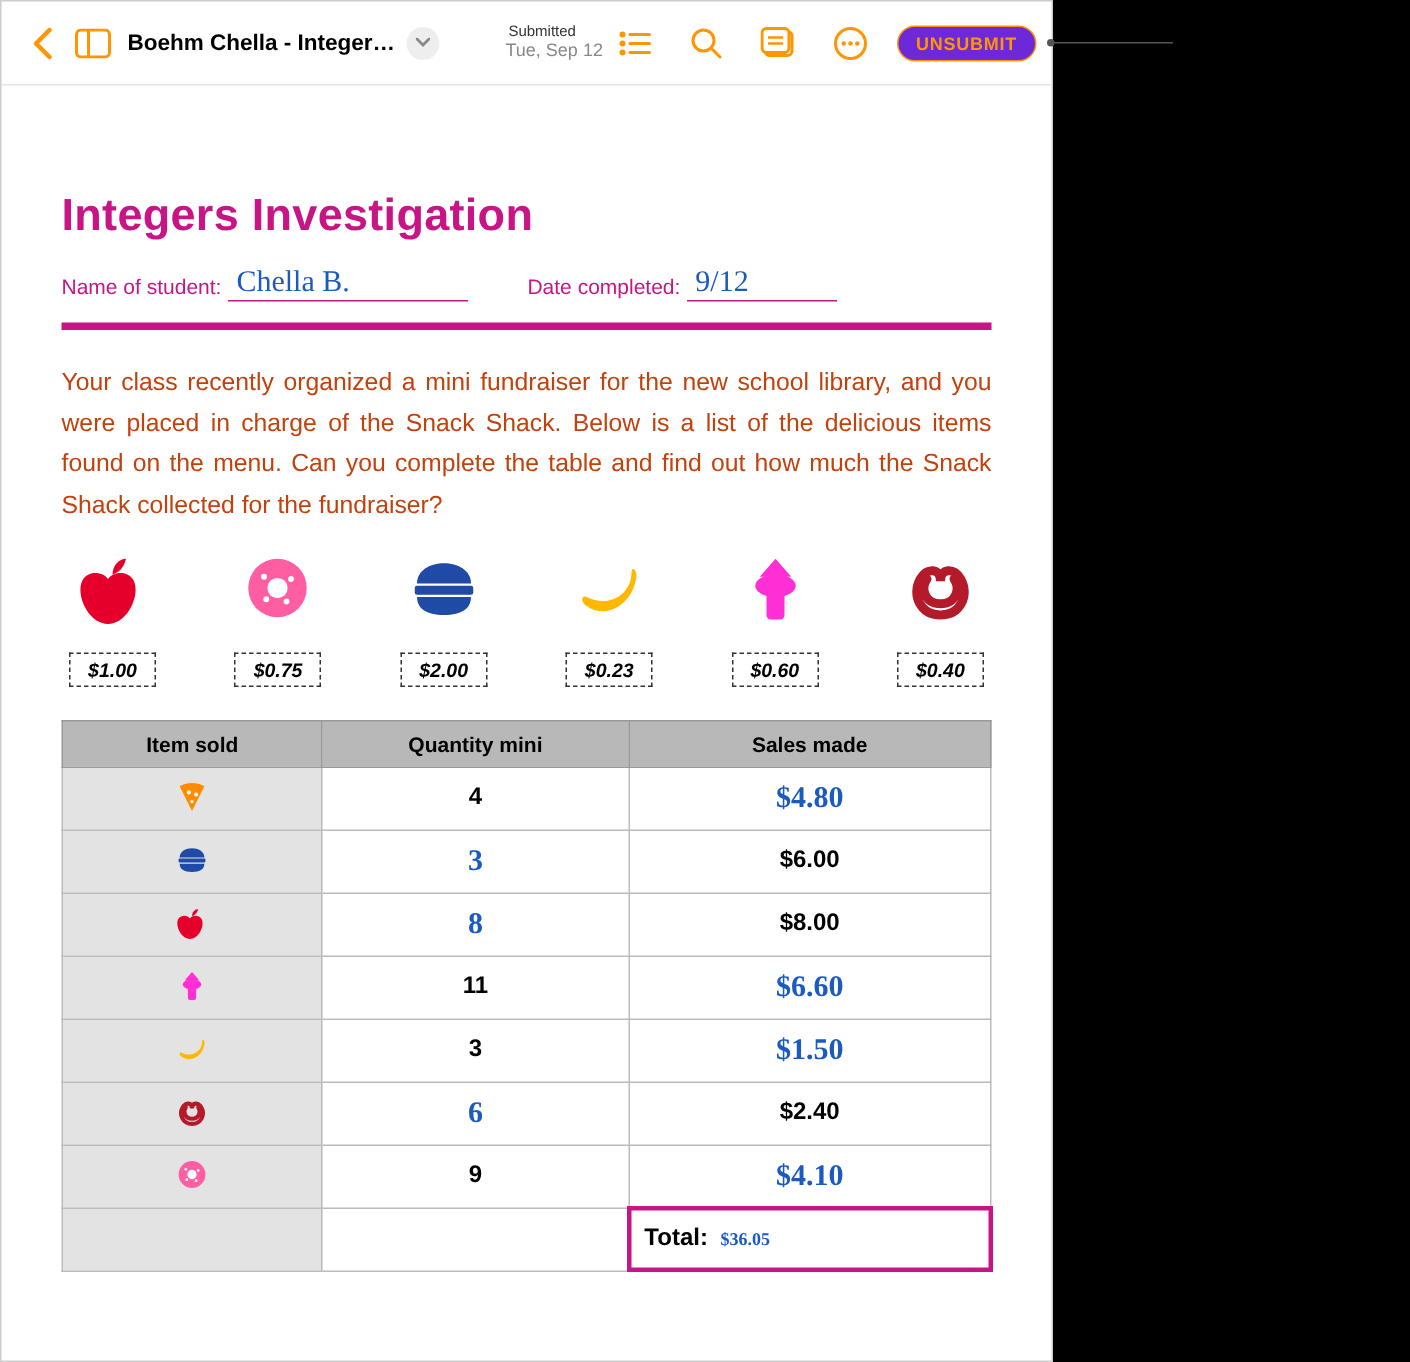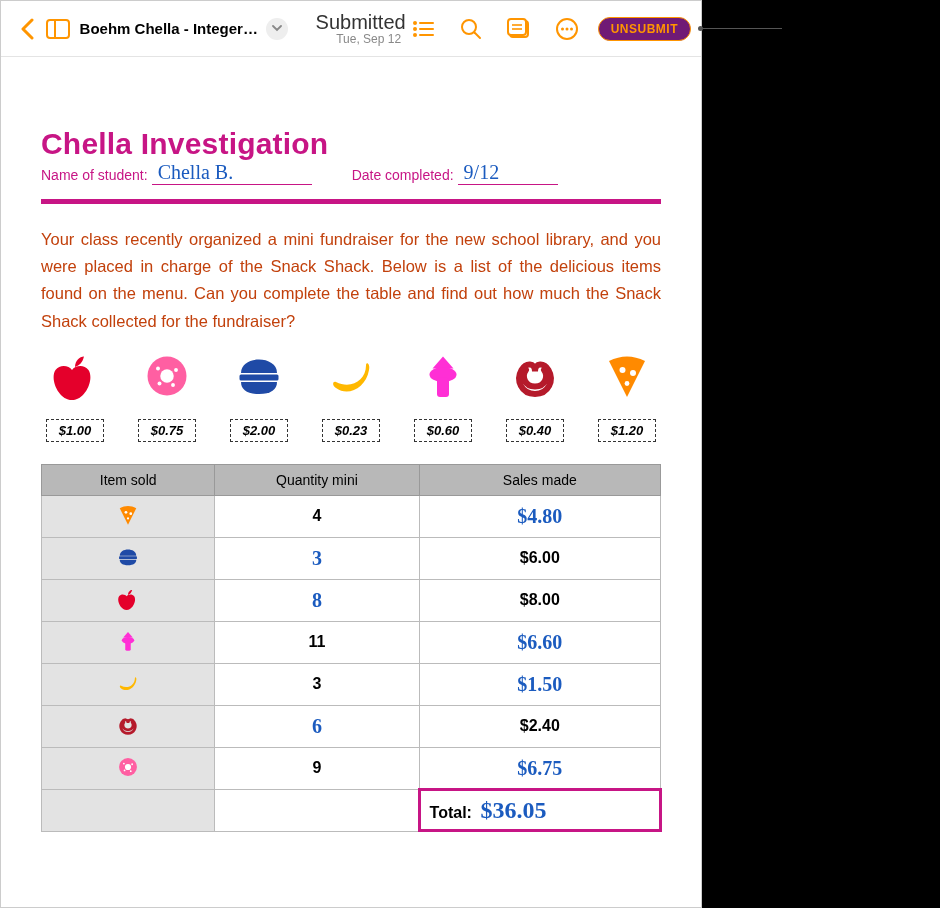--- a/index.html
+++ b/index.html
@@ -57,32 +57,32 @@
     align-items: center;
     justify-content: center;
     margin-left: 6px;
     cursor: pointer;
   }
   .status-block {
     margin-left: 28px;
     text-align: center;
     line-height: 1.1;
   }
-  .status-l1 { font-size: 20px; color: #333; }
+  .status-l1 { font-size: 10px; color: #333; }
   .status-l2 { font-size: 12px; color: #888; margin-left: 16px; }
   .tb-spacer { flex: 1; }
   .tb-right {
     display: flex;
     align-items: center;
     gap: 14px;
   }
   .unsubmit-btn {
     border: 1.5px solid #ff9500;
     color: #ff9500;
-    background: #701a75;
+    background: #6d28d9;
     font-size: 12px;
     letter-spacing: 0.5px;
     font-weight: 600;
     padding: 4px 12px;
     border-radius: 14px;
     cursor: pointer;
   }
   
   .pointer-line {
     position: absolute;
@@ -108,20 +108,21 @@
     letter-spacing: 0.2px;
   }
   .hand {
     font-family: "Comic Sans MS", "Segoe Script", cursive;
     color: #1b5bbf;
     font-size: 20px;
   }
   .info-row {
     display: flex;
     gap: 40px;
+    margin-top: 16px;
     font-size: 14px;
     color: #c71585;
   }
   .info-field {
     display: flex;
     align-items: flex-end;
   }
   .info-label { white-space: nowrap; padding-bottom: 2px; }
   .info-line {
     border-bottom: 1.5px solid #c71585;
@@ -167,21 +168,21 @@
     font-style: italic;
   }
   .sales-table {
     width: 100%;
     border-collapse: collapse;
     margin-top: 22px;
   }
   .sales-table th {
     background: #b8b8b8;
     font-size: 14px;
-    font-weight: 400;
+    font-weight: 700;
     padding: 7px 4px;
     border: 1px solid #999;
   }
   .sales-table td {
     border: 1px solid #bbb;
     text-align: center;
     height: 42px;
     font-size: 16px;
     vertical-align: middle;
   }
@@ -189,21 +190,21 @@
   .td-qty { width: 33%; font-weight:700; }
   .td-sales { width: 39%; font-weight:700;}
   .small-icon { width: 24px; height: 24px; display:inline-block; vertical-align:middle;}
   .total-cell {
     outline: 3px solid #c71585;
     outline-offset: -2px;
     text-align: left !important;
     padding-left: 10px;
     font-weight: 700;
   }
-  .total-cell .hand { font-size:24px; margin-left:4px;font-family:Liberation Serif, serif;}
+  .total-cell .hand { font-size:12px; margin-left:4px;font-family:Liberation Serif, serif;}
 </style>
 </head>
 <body>
 
 <div class="app">
   <div class="toolbar">
     <div class="tb-icon">
       <svg width="14" height="22" viewBox="0 0 14 22">
           <path d="M12 2 L3 11 L12 20" stroke="#ff9500" stroke-width="3" fill="none" stroke-linecap="round" stroke-linejoin="round"></path>
         </svg>
@@ -258,21 +259,21 @@
             <circle cx="6.5" cy="11" r="1.5" fill="#ff9500"></circle>
             <circle cx="11" cy="11" r="1.5" fill="#ff9500"></circle>
             <circle cx="15.5" cy="11" r="1.5" fill="#ff9500"></circle>
           </svg>
       </div>
       <button class="unsubmit-btn">UNSUBMIT</button>
     </div>
   </div>
 
   <div class="doc">
-    <div class="heading">Chella Investigation</div>
+    <div class="heading">Integers Investigation</div>
 
     <div class="info-row">
       <div class="info-field">
         <span class="info-label">Name of student:</span>
         <span class="info-line"><span class="hand">Chella  B.</span></span>
       </div>
       <div class="info-field">
         <span class="info-label">Date completed:</span>
         <span class="info-line" style="min-width:100px;"><span class="hand">9/12</span></span>
       </div>
@@ -323,28 +324,20 @@
           </div>
     <div class="price-box">$0.60</div>
         </div>
         <div class="menu-item">
     <div class="menu-svg">
             <svg width="48" height="48" viewBox="0 0 32 32">
     <use href="#ic-pretzel" fill="none" stroke="#b51a2b"></use>
   </svg>
           </div>
     <div class="price-box">$0.40</div>
-        </div>
-        <div class="menu-item">
-    <div class="menu-svg">
-            <svg width="48" height="48" viewBox="0 0 32 32">
-    <use href="#ic-pizza" fill="#ff8a00" stroke="none"></use>
-  </svg>
-          </div>
-    <div class="price-box">$1.20</div>
         </div>
       </div>
 
     <table class="sales-table">
       <thead>
         <tr>
           <th>Item sold</th>
           <th>Quantity mini</th>
           <th>Sales made</th>
         </tr>
@@ -390,21 +383,21 @@
     <use href="#ic-pretzel" fill="none" stroke="#b51a2b"></use>
   </svg></span></td>
     <td class="td-qty"><span class="hand">6</span></td>
     <td class="td-sales"><span class="">$2.40</span></td>
           </tr>
           <tr>
     <td class="td-item"><span class="small-icon"><svg width="22" height="22" viewBox="0 0 32 32">
     <use href="#ic-donut" fill="#ff5fa2" stroke="none"></use>
   </svg></span></td>
     <td class="td-qty"><span class="">9</span></td>
-    <td class="td-sales"><span class="hand">$6.75</span></td>
+    <td class="td-sales"><span class="hand">$4.10</span></td>
           </tr>
         </tbody>
       <tfoot>
         <tr>
           <td class="td-item"></td>
           <td class="td-qty"></td>
           <td class="td-sales total-cell">
             <span>Total:</span>
             <span class="hand">$36.05</span>
           </td>

